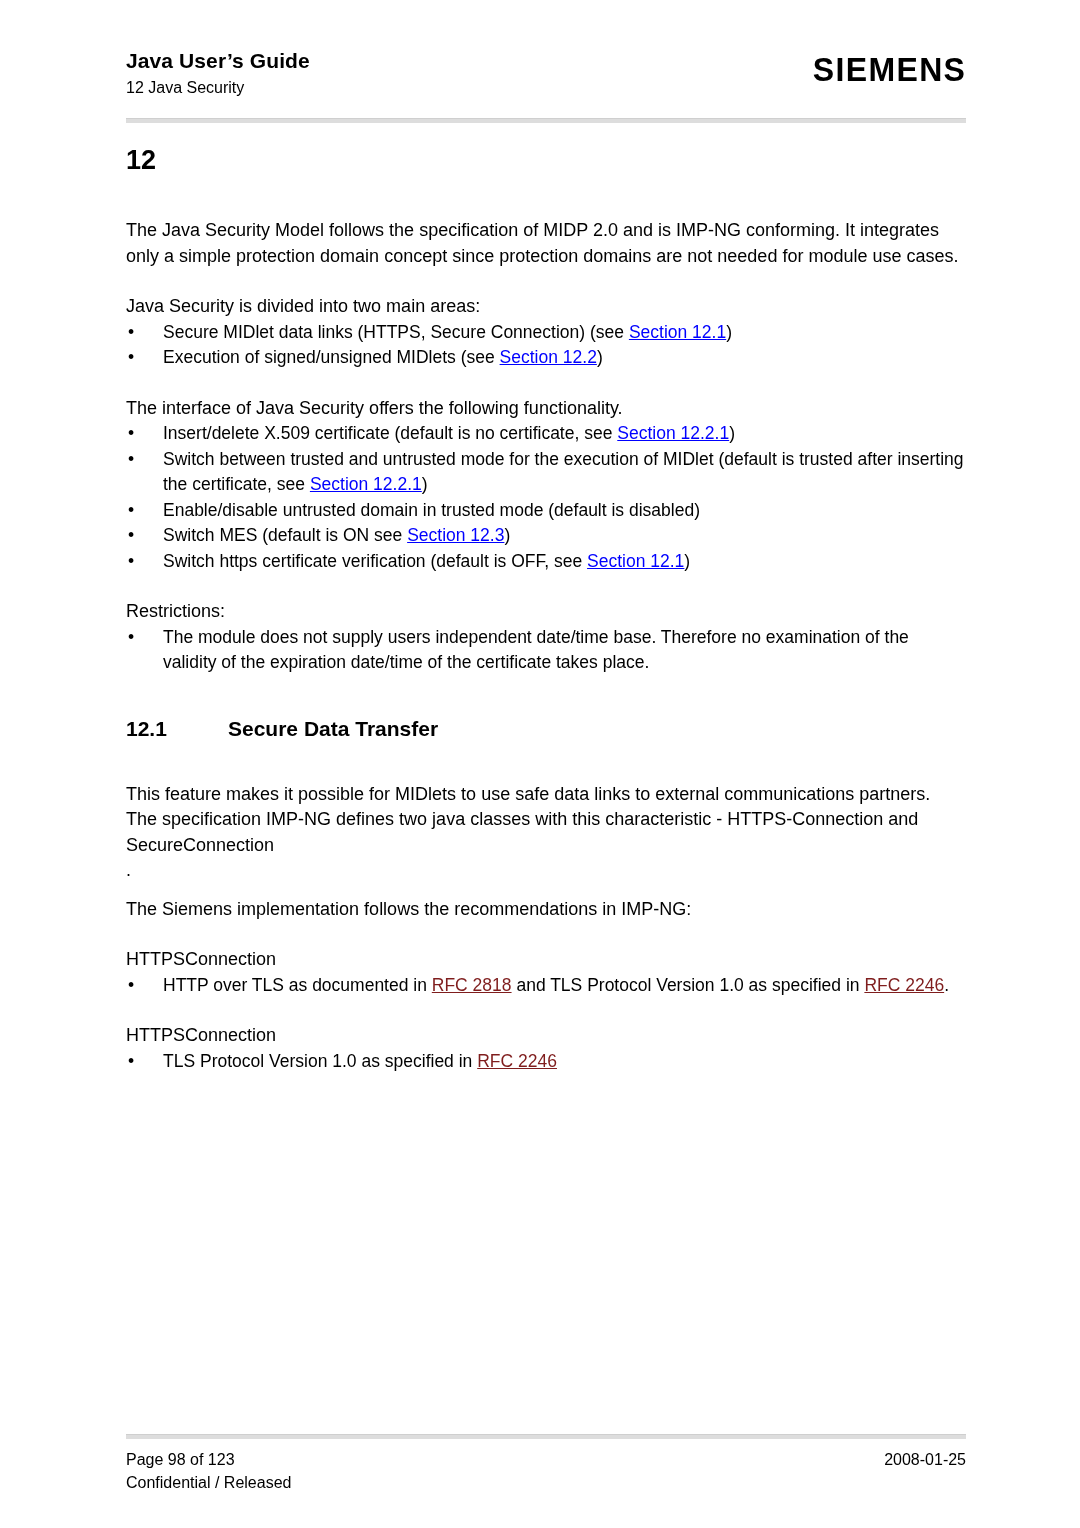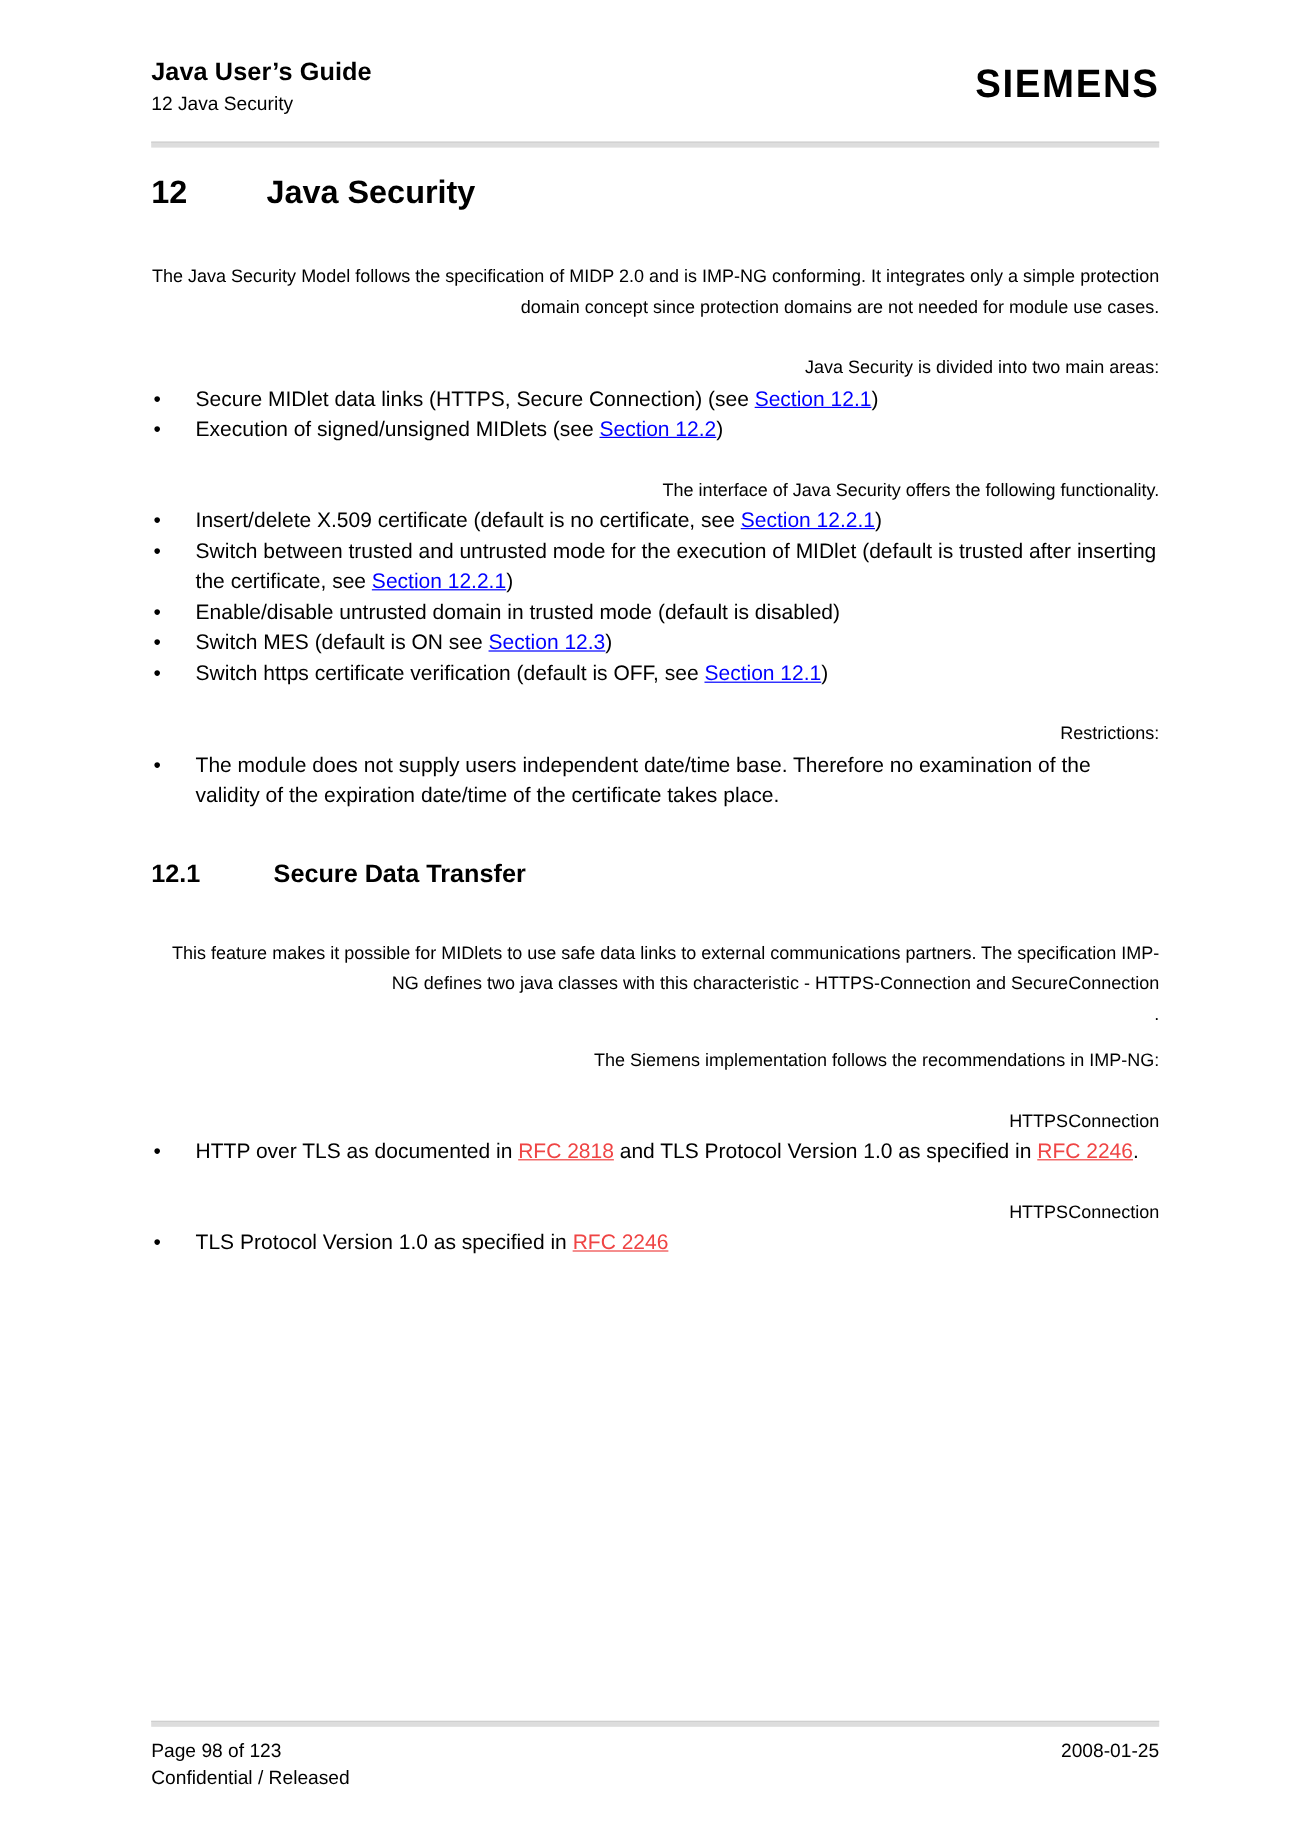--- a/index.html
+++ b/index.html
@@ -96,25 +96,25 @@
     padding: 0;
     line-height: 30px;
     display: flex;
   }
   h2.section .num {
     width: 102px;
     flex: 0 0 102px;
   }
 
   p.para {
-    font-size: 15px;
+    font-size: 18px;
     line-height: 25.5px;
     margin: 0;
     padding: 0;
-    text-align: right;
+    text-align: left;
   }
 
   ul.bullets {
     list-style: none;
     margin: 0;
     padding: 0;
   }
   ul.bullets li {
     position: relative;
     font-size: 17.5px;
@@ -127,21 +127,21 @@
     left: 2px;
     top: 0;
     font-size: 17.5px;
     line-height: 25.5px;
   }
 
   .lnk {
     color: #0000ff;
   }
   .lnk-u {
-    color: #ef4444;
+    color: #7f1d1d;
     text-decoration: underline;
   }
 
   .spacer-sm { height: 13px; }
   .spacer-md { height: 25px; }
   .spacer-lg { height: 38px; }
 
   
   .footer {
     position: absolute;
@@ -169,21 +169,20 @@
     <div class="header-sub">12 Java Security</div>
   </div>
   <div class="brand">SIEMENS</div>
 
   <div class="rule rule-top"></div>
 
   <div class="content">
 
     <h1 class="chapter">
       <span class="num">12</span>
-      <span>Java Security</span>
     </h1>
 
     <div class="spacer-lg"></div>
 
     <p class="para">The Java Security Model follows the specification of MIDP 2.0 and is IMP-NG conforming. It integrates only a simple protection domain concept since protection domains are not needed for module use cases.</p>
 
     <div class="spacer-md"></div>
 
     <p class="para">Java Security is divided into two main areas:</p>
     <ul class="bullets">

